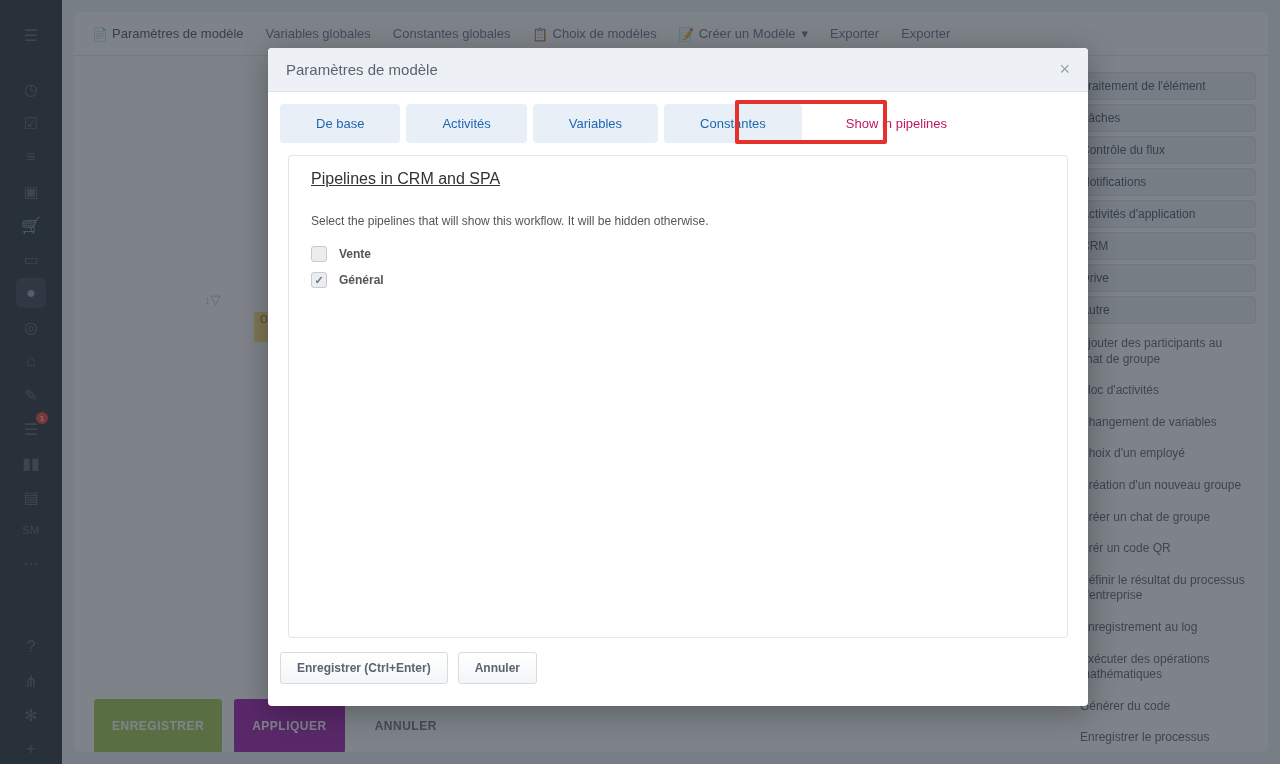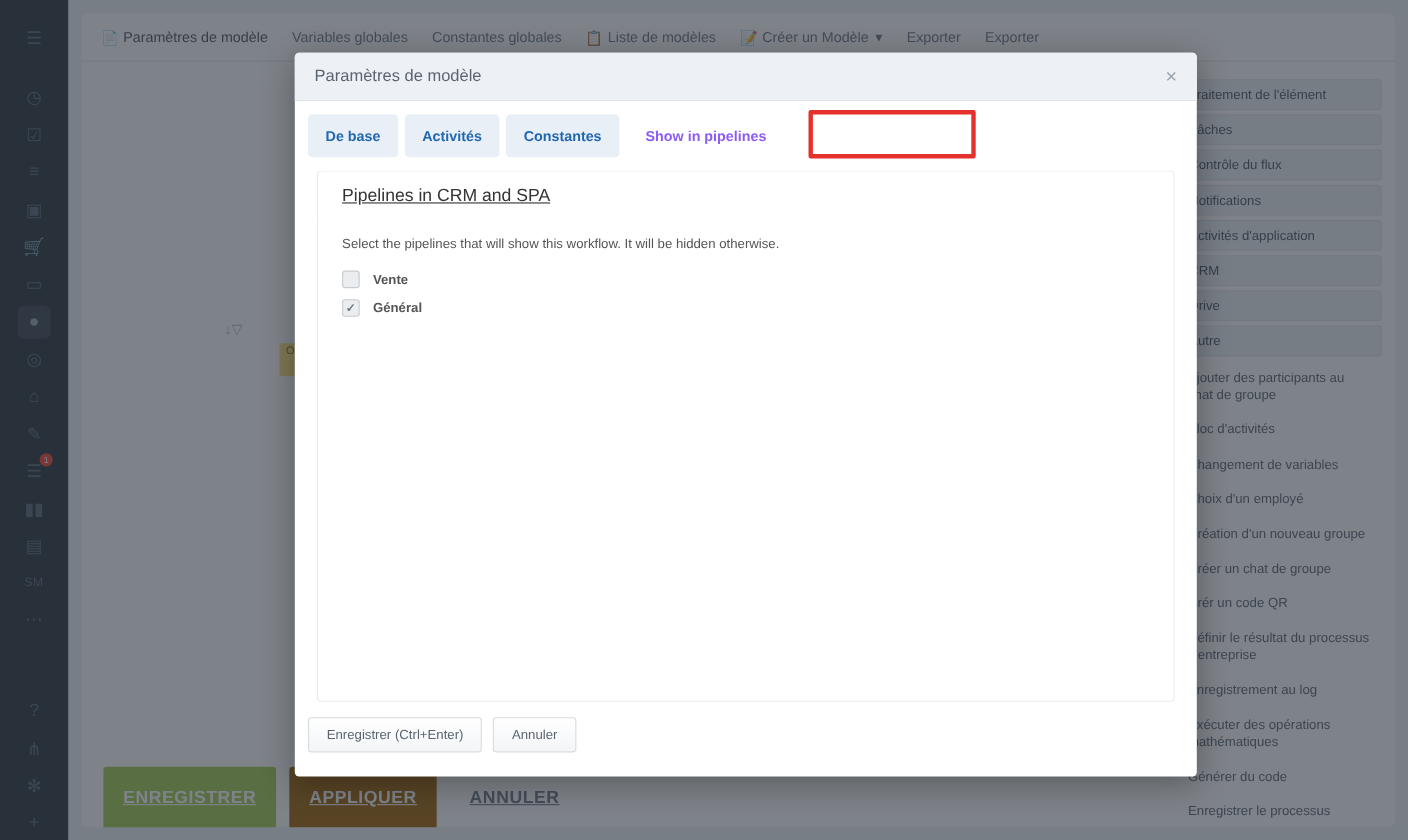--- a/index.html
+++ b/index.html
@@ -23,52 +23,52 @@
 .topbar .strong { color: #4a5560; font-weight: 500; }
 .topbar .sicon { width:14px; height:14px; display:inline-block; }
 
 
 .rightpanel { position: absolute; right: 12px; top: 60px; width: 186px; }
 .rp-cat { background: #eef1f4; border: 1px solid #e0e4e8; border-radius: 3px; padding: 6px 10px; font-size: 12px; color: #4a5560; margin-bottom: 4px; cursor: pointer; font-weight: 500; }
 .rp-item { padding: 8px 10px; font-size: 12px; color: #5a6470; line-height: 1.3; border-radius: 3px; cursor: move; }
 
 
 .bottombar { position: absolute; left: 0; right: 0; bottom: 0; height: 52px; display: flex; align-items: center; gap: 12px; padding: 0 20px; }
-.bottombar button { border: none; border-radius: 3px; padding: 20px 18px; font-size: 16px; font-weight: 600; letter-spacing: 0.5px; cursor: pointer; text-decoration: underline; }
+.bottombar button { border: none; border-radius: 3px; padding: 20px 18px; font-size: 12px; font-weight: 600; letter-spacing: 0.5px; cursor: pointer; }
 .btn-save { background: #a5cb51; color: #fff; }
-.btn-apply { background: #a16207; color: #fff; }
+.btn-apply { background: #a21caf; color: #fff; }
 .btn-cancel-main { background: transparent; color: #6b7682; }
 
 
 .canvas-snippet { position: absolute; left: 180px; top: 300px; width: 100px; height: 40px; }
 .block { background: #ffe27a; border-radius: 2px; width: 90px; height: 30px; font-size: 10px; color: #8a6d1f; padding: 2px 6px; }
 .arrow-down { position: absolute; left: 130px; top: 280px; color: #bbb; }
 
 
 .overlay { position: absolute; inset: 0; background: rgba(40,48,58,0.6); z-index: 200; }
 .modal { position: absolute; left: 268px; top: 48px; width: 820px; height: 658px; background: #fff; border-radius: 4px; box-shadow: 0 6px 30px rgba(0,0,0,0.3); z-index: 201; display: flex; flex-direction: column; }
 .modal-header { height: 44px; background: #edf1f5; border-bottom: 1px solid #dfe4e8; display: flex; align-items: center; padding: 0 18px; border-radius: 4px 4px 0 0; justify-content: space-between; }
 .modal-title { font-size: 15px; color: #5a6470; }
 .modal-close { font-size: 18px; color: #9aa3ad; cursor: pointer; background: none; border: none; }
 
 .modal-body { padding: 12px 12px 0; flex: 0; }
 .tabs { display: flex; gap: 6px; padding: 0 0 12px; }
-.tab { background: #e8eff7; color: #2067b0; border: none; border-radius: 4px; padding: 10px 16px; font-size: 13px; font-weight: 700; cursor: pointer; }
-.tab.plain { background: #fff; color: #8b5cf6; border: 2px solid transparent; }
+.tab { background: #e8eff7; color: #2067b0; border: none; border-radius: 4px; padding: 10px 36px; font-size: 13px; font-weight: 400; cursor: pointer; }
+.tab.plain { background: #fff; color: #be185d; border: 2px solid transparent; }
 .highlight-ring { border: 4px solid #e4312b; border-radius: 2px; padding: 0; position: absolute; }
 
 .section-title { font-size: 16px; color: #333; padding: 14px 22px 10px; border: 1px solid #e3e7ea; border-bottom: none; border-radius: 4px 4px 0 0; margin: 0 20px; text-decoration: underline; }
 .panel-body { border: 1px solid #e3e7ea; border-top: none; border-radius: 0 0 4px 4px; margin: 0 20px; padding: 16px 22px; height: 440px; }
 .hint { font-size: 12px; color: #555; margin-bottom: 18px; }
 .chk-row { display: flex; align-items: center; gap: 12px; margin-bottom: 10px; font-size: 12px; color: #555; font-weight: bold; }
 .chk { width: 16px; height: 16px; border: 1px solid #c5cbd1; border-radius: 3px; background: #ebedef; display: flex; align-items: center; justify-content: center; font-size: 10px; color: #6d7882; cursor: pointer; }
 .chk.checked::after { content: "✓"; font-size: 11px; color: #6d7882; font-weight: 700; }
 
 .modal-footer { padding: 14px 12px; display: flex; gap: 10px; }
-.mbtn { border: 1px solid #d6dbe0; background: linear-gradient(#fff,#f3f5f7); border-radius: 3px; padding: 8px 16px; font-size: 12px; color: #5a6470; cursor: pointer; }
+.mbtn { border: 1px solid #d6dbe0; background: linear-gradient(#fff,#f3f5f7); border-radius: 3px; padding: 8px 16px; font-size: 12px; color: #5a6470; cursor: pointer; font-weight: bold; }
 </style>
 </head>
 <body>
 
 <div class="rail">
   <div class="ricon">☰</div>
   <div style="height:16px"></div>
   <div class="ricon">◷</div>
   <div class="ricon">☑</div>
   <div class="ricon">≡</div>
@@ -95,21 +95,21 @@
   <div class="card">
     <div class="topbar">
       <span class="strong">
           <span class="sicon">📄</span>
           <span>Paramètres de modèle</span>
         </span>
       <span>Variables globales</span>
       <span>Constantes globales</span>
       <span>
           <span class="sicon">📋</span>
-          <span>Liste de modèles</span>
+          <span>Choix de modèles</span>
         </span>
       <span><span class="sicon">📝</span><span>Créer un Modèle</span> ▾</span>
       <span>Exporter</span>
       <span>Exporter</span>
     </div>
 
     <div class="canvas-snippet">
       <div class="block">Ou…</div>
     </div>
     <div class="arrow-down">↓▽</div>
@@ -149,20 +149,21 @@
 <div class="overlay"></div>
 <div class="modal">
   <div class="modal-header">
     <div class="modal-title">Paramètres de modèle</div>
     <button class="modal-close">×</button>
   </div>
   <div class="modal-body">
     <div class="tabs" style="position:relative;">
       <button class="tab">De base</button>
       <button class="tab">Activités</button>
+      <button class="tab">Variables</button>
       <button class="tab">Constantes</button>
       <button class="tab plain">Show in pipelines</button>
       <div class="highlight-ring" style="left:455px; top:-4px; width:152px; height:44px;"></div>
     </div>
   </div>
 
   <div class="section-title">Pipelines in CRM and SPA</div>
   <div class="panel-body">
     <div class="hint">Select the pipelines that will show this workflow. It will be hidden otherwise.</div>
 

